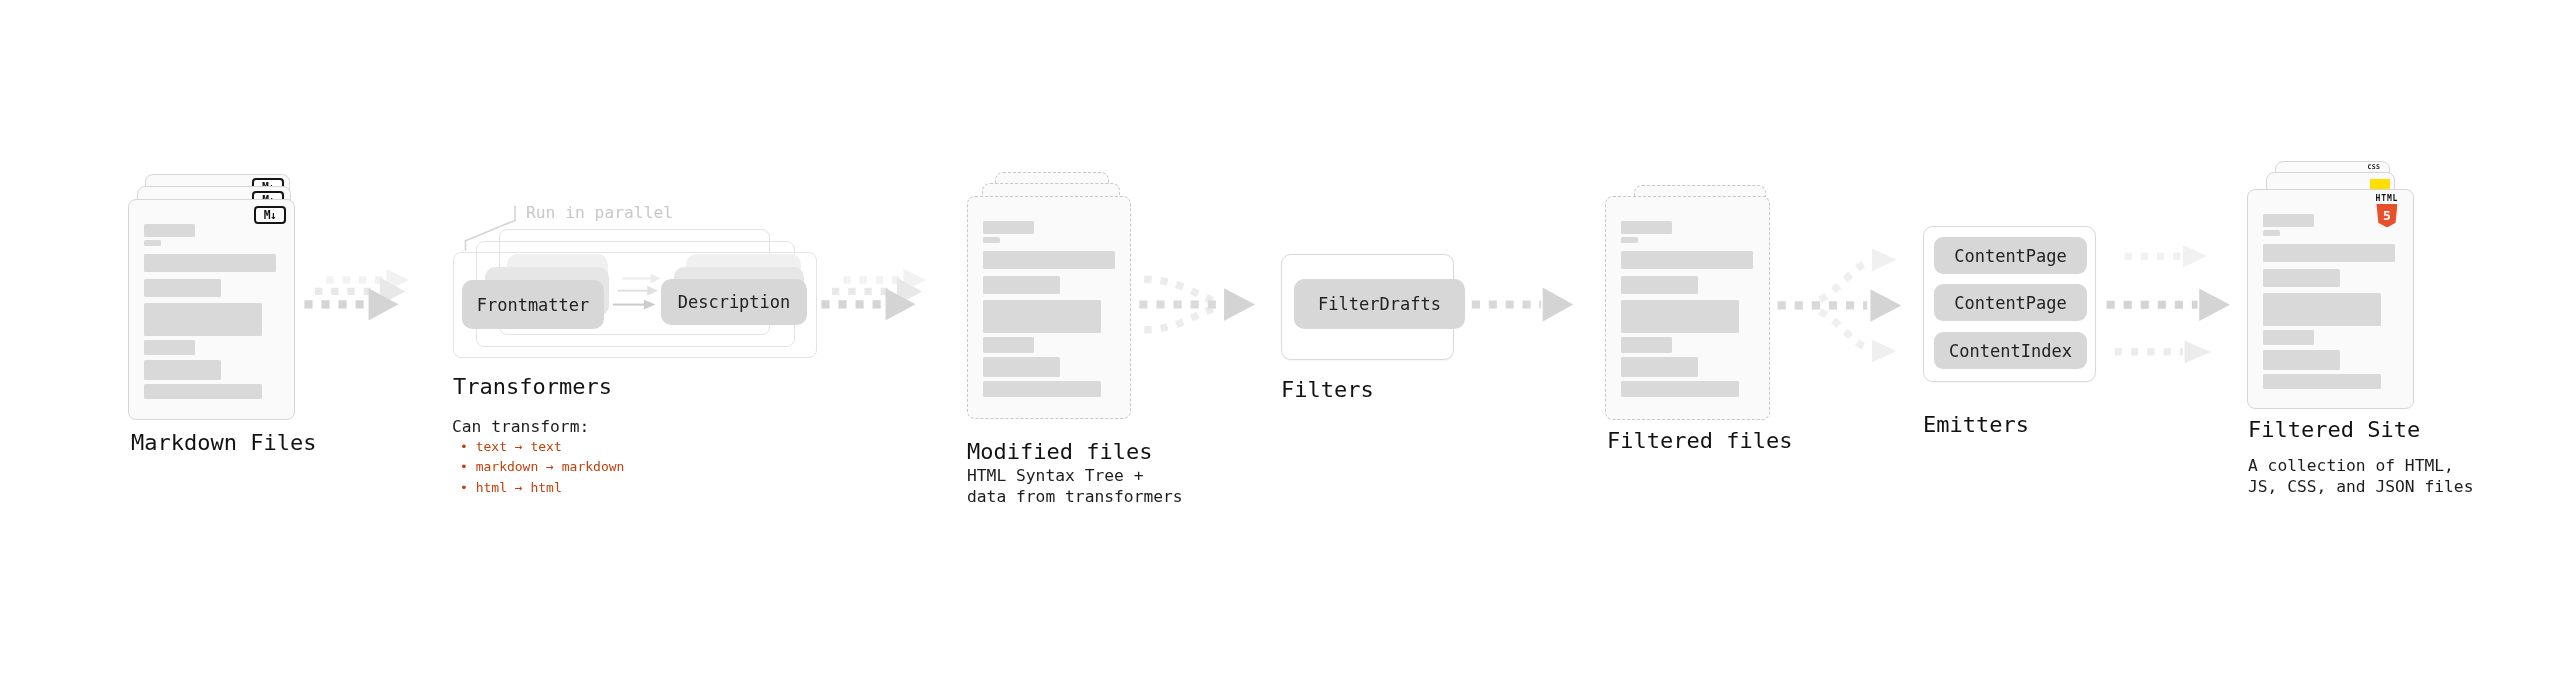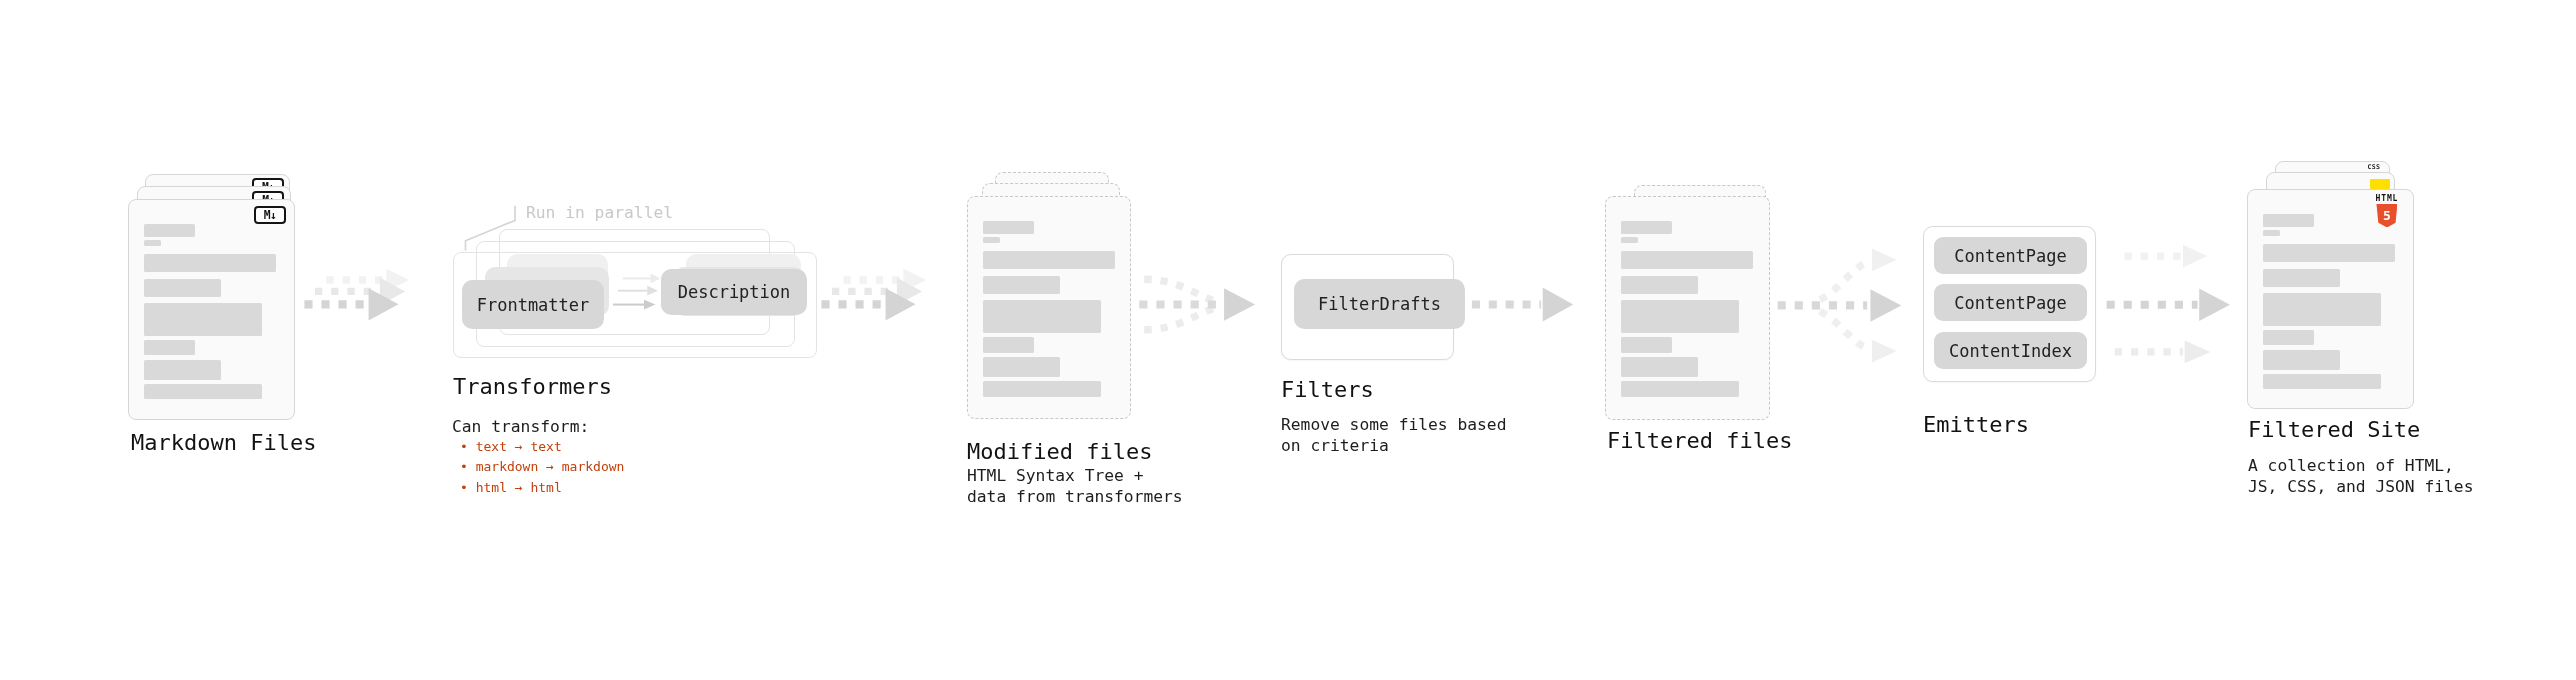--- a/index.html
+++ b/index.html
@@ -81,21 +81,21 @@
     <polyline points="69,7 69,25 8,50 8,62" fill="none" stroke="#d4d4d4" stroke-width="2"></polyline>
   </svg>
   <div class="note" style="left:526px;top:203px">Run in parallel</div>
 
   <div class="ghost g3" style="left:507px;top:254px;width:101px;height:49px"></div>
   <div class="ghost g2" style="left:485px;top:267px;width:124px;height:49px"></div>
   <div class="pill" style="left:462px;top:280px;width:142px;height:49px">Frontmatter</div>
 
   <div class="ghost g3" style="left:686px;top:254px;width:115px;height:49px"></div>
   <div class="ghost g2" style="left:674px;top:267px;width:130px;height:49px"></div>
-  <div class="pill" style="left:661px;top:269px;width:146px;height:46px">Description</div>
+  <div class="pill" style="left:661px;top:279px;width:146px;height:46px">Description</div>
 
   <svg class="abs" style="left:608px;top:271px" width="54" height="41" viewBox="0 0 66 50">
     <line x1="18" y1="9" x2="52" y2="9" stroke="#ebebeb" stroke-width="2.5"></line>
     <polygon points="52,3 52,15 64,9" fill="#ebebeb"></polygon>
     <line x1="12" y1="24" x2="48" y2="24" stroke="#e0e0e0" stroke-width="2.5"></line>
     <polygon points="48,18 48,30 61,24" fill="#e0e0e0"></polygon>
     <line x1="6" y1="41" x2="44" y2="41" stroke="#cccccc" stroke-width="2.5"></line>
     <polygon points="44,35 44,47 58,41" fill="#cccccc"></polygon>
   </svg>
 
@@ -139,22 +139,20 @@
   <svg class="abs" style="left:1136px;top:271px" width="137" height="67" viewBox="0 0 168 82">
     <path d="M 10 10 C 55 10 75 32 102 38" fill="none" stroke="#ececec" stroke-width="9" stroke-dasharray="9 11"></path>
     <path d="M 10 72 C 55 72 75 50 102 44" fill="none" stroke="#ececec" stroke-width="9" stroke-dasharray="9 11"></path>
     <line x1="4" y1="41" x2="104" y2="41" stroke="#dadada" stroke-width="10" stroke-dasharray="10 11"></line>
     <polygon points="108,21 108,61 146,41" fill="#d4d4d4"></polygon>
   </svg>
 
   <div class="panel" style="left:1281px;top:254px;width:173px;height:106px"></div>
   <div class="pill" style="left:1294px;top:279px;width:171px;height:50px">FilterDrafts</div>
   <div class="title" style="left:1281px;top:378px">Filters</div>
-  <div class="desc" style="left:1281px;top:414px">Remove some files based
-on criteria</div>
 
   <svg class="abs" style="left:1468px;top:286px" width="122" height="37" viewBox="0 0 150 46">
     <line x1="4" y1="23" x2="90" y2="23" stroke="#d8d8d8" stroke-width="10" stroke-dasharray="10 11"></line>
     <polygon points="92,2 92,44 130,23" fill="#d4d4d4"></polygon>
   </svg>
 
   <div class="stack" style="left:1605px;top:185px;width:171px;height:240px">
     <div class="doc dashed" style="left:29px;top:0;width:132px;height:224px"></div>
     <div class="doc dashed" style="left:0;top:11.4px;width:165px;height:224px">
       <div class="doc-bars">

